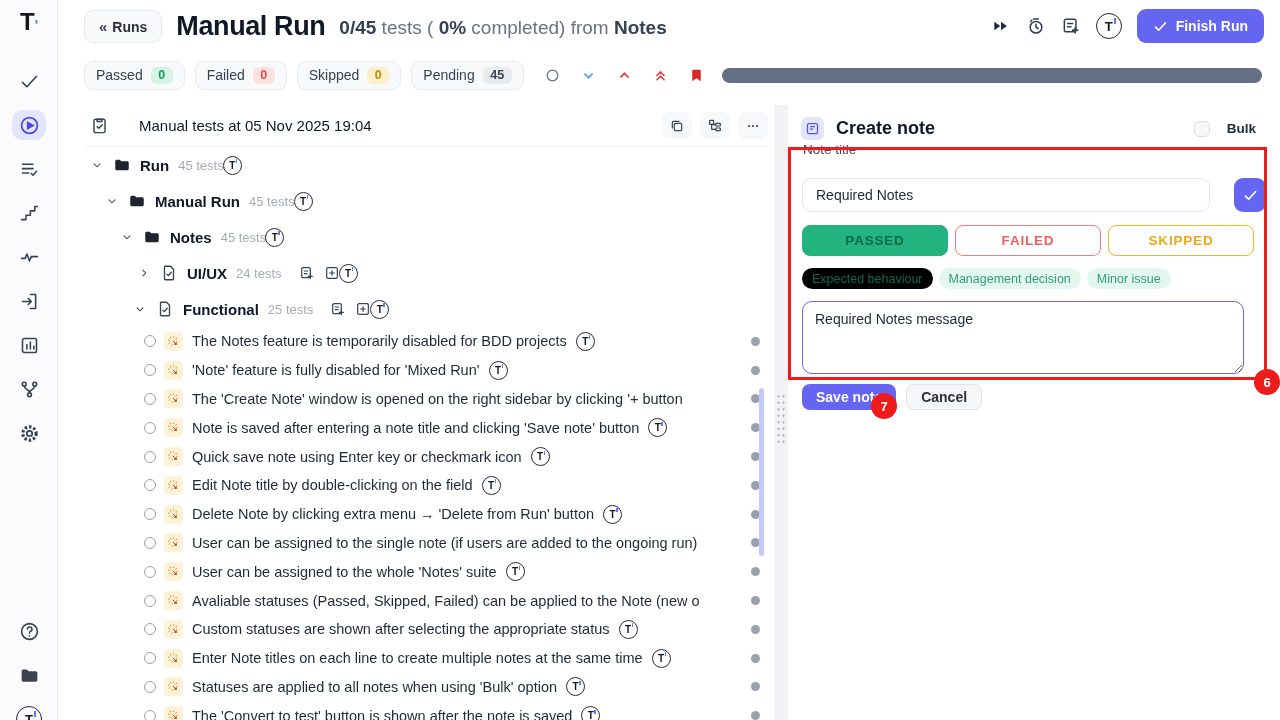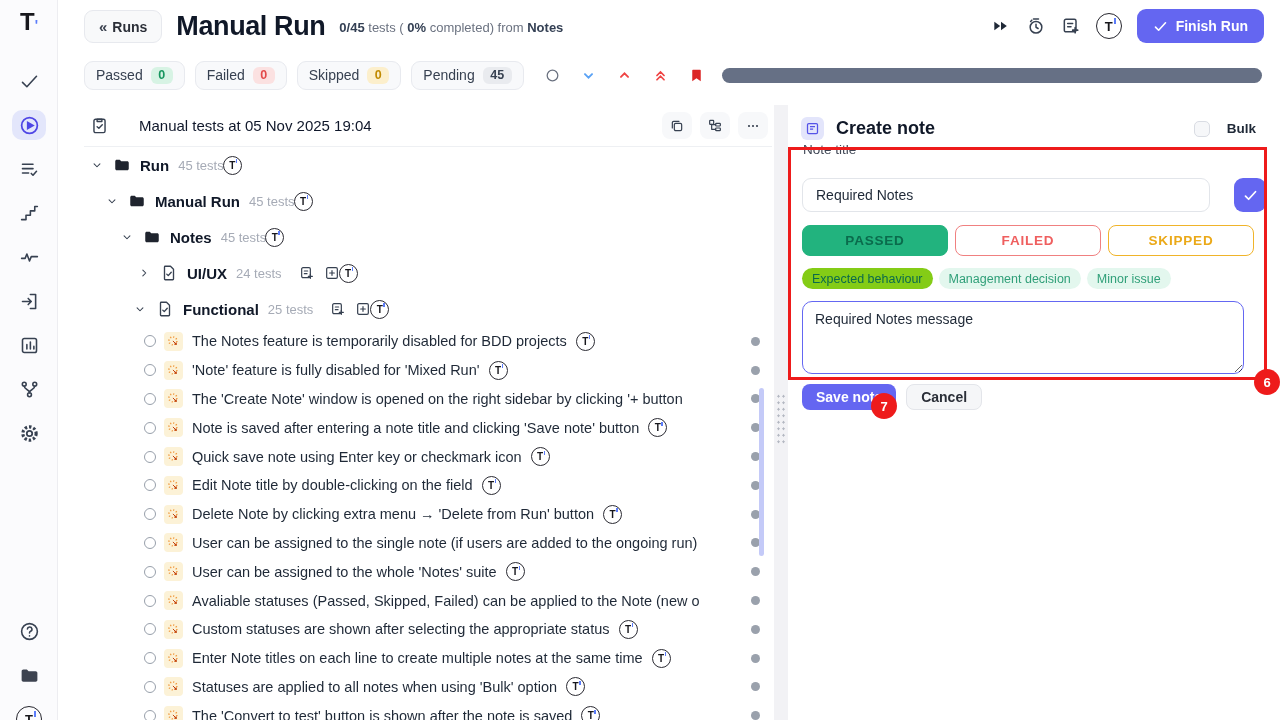--- a/index.html
+++ b/index.html
@@ -31,21 +31,21 @@
   .main { position:absolute; left:58px; top:0; width:1222px; height:720px; background:#fff; }
 
   
   .hdr { position:absolute; top:0; left:0; right:0; height:58px; }
   .hdr-left { position:absolute; left:26px; top:10px; display:flex; align-items:center; gap:14px; }
   .back-btn { display:flex; align-items:center; gap:7px; background:#f8f9fa;
     border:1px solid #e7e9ee; border-radius:9px; padding:7px 14px; font-size:14px;
     font-weight:600; color:#2b2f38; cursor:pointer; }
   .back-btn .chevs { font-size:15px; color:#3b4250; letter-spacing:-2px; }
   .page-title { font-size:27px; font-weight:800; color:#101828; letter-spacing:-.4px; }
-  .run-summary { font-size:13px; color:#6b7280; margin-top:2px; }
+  .run-summary { font-size:19px; color:#6b7280; margin-top:2px; }
   .run-summary b { color:#344054; font-weight:700; }
   .hdr-right { position:absolute; right:16px; top:9px; display:flex; align-items:center; gap:15px; }
   .hic { display:flex; align-items:center; justify-content:center; cursor:pointer; }
   .hic svg { width:20px; height:20px; }
   .finish-btn { display:flex; align-items:center; gap:8px; background:#6466f1; color:#fff;
     border:none; border-radius:9px; padding:9px 16px; font-size:14px; font-weight:600;
     cursor:pointer; font-family:inherit; }
 
   
   .fbar { position:absolute; top:60px; left:26px; right:18px; height:30px;
@@ -133,21 +133,21 @@
   .st-btn { flex:1; height:31px; border-radius:8px; font-size:13.5px; font-weight:700;
     letter-spacing:.8px; cursor:pointer; font-family:inherit; display:flex;
     align-items:center; justify-content:center; background:#fff; }
   .st-passed  { background:#22b37e; border:1.5px solid #22b37e; color:#0a6b4c; }
   .st-failed  { border:1.5px solid #f08080; color:#ef5f5f; }
   .st-skipped { border:1.5px solid #f0b42a; color:#eba918; }
 
   .tag-row { position:absolute; top:163px; left:12px; display:flex; gap:6px; }
   .tag { height:21px; display:flex; align-items:center; padding:0 10px; border-radius:11px;
     font-size:12.5px; cursor:pointer; white-space:nowrap; }
-  .tag.sel { background:#84cc16; color:#0b6a4b; }
+  .tag.sel { background:#000000; color:#0b6a4b; }
   .tag.idle { background:#e3f7ee; color:#2f9f78; }
 
   .msg-area { position:absolute; top:196px; left:12px; width:442px; height:73px;
     border:1.6px solid #6467f2; border-radius:10px; padding:9px 12px; font-size:14px;
     color:#1f2937; font-family:inherit; resize:both; outline:none; }
 
   .btn-row { position:absolute; top:279px; left:12px; display:flex; gap:10px; }
   .save-btn { background:#6466f1; color:#fff; border:none; border-radius:8px; height:26px;
     padding:0 14px; font-size:14px; font-weight:600; cursor:pointer; font-family:inherit; }
   .cancel-btn { background:#f5f6f8; color:#2b2f38; border:1px solid #e3e5ea; border-radius:8px;

